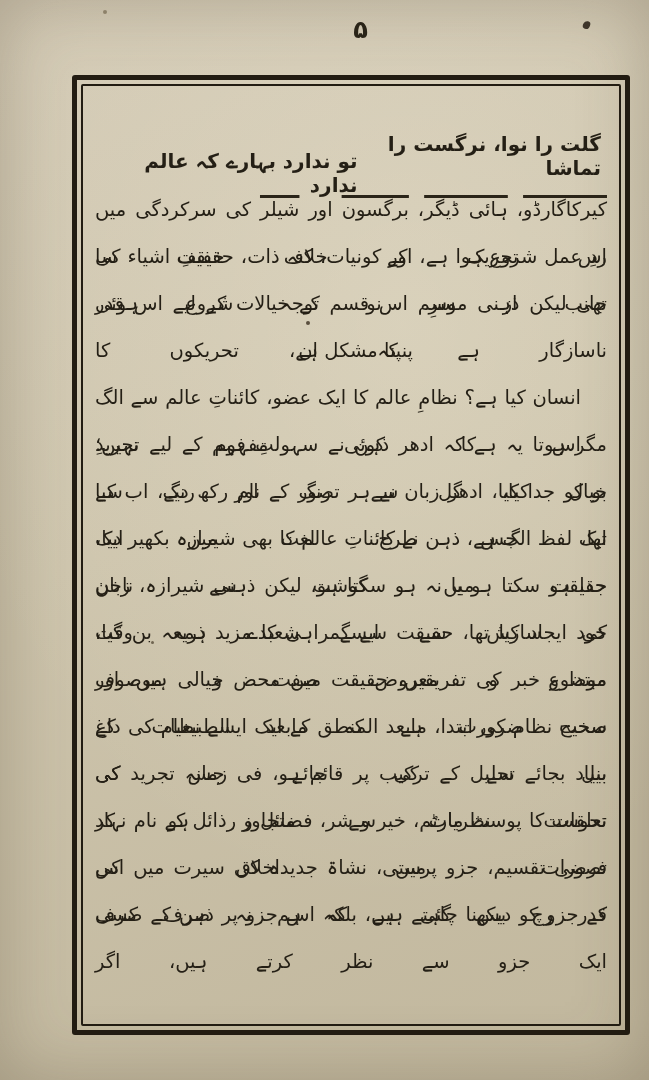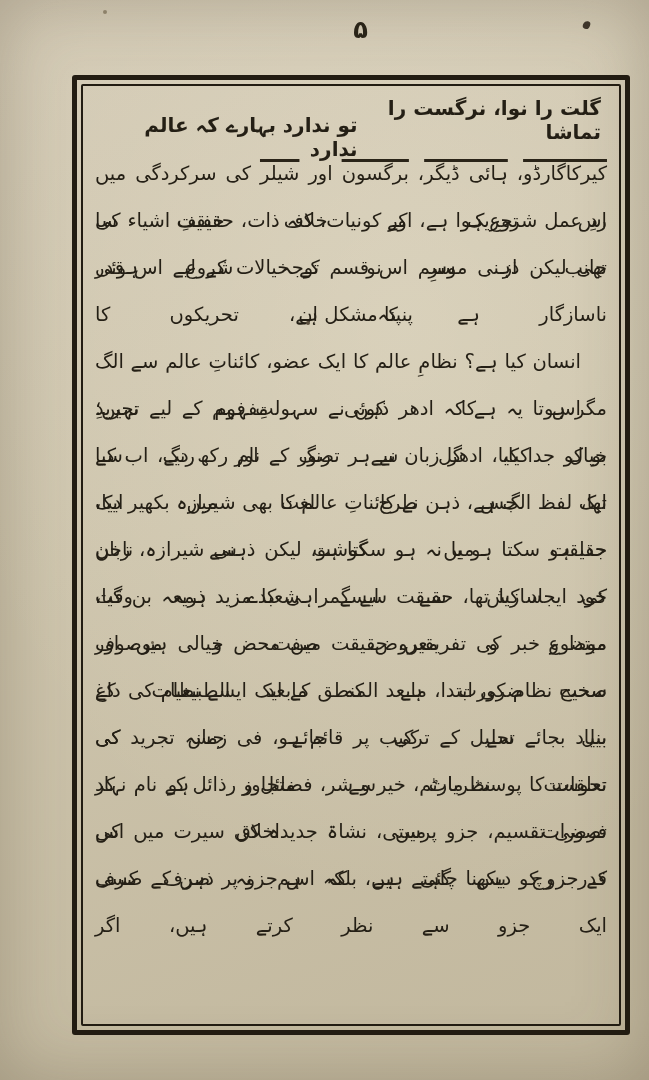--- a/index.html
+++ b/index.html
@@ -32,21 +32,21 @@
   }
   .frame-inner{
     position:absolute;inset:4px;
     border:2px solid var(--frame);border-radius:2px;
     padding:6px 12px 0 12px;box-sizing:border-box;
     direction:rtl;
   }
   .couplet{
     display:flex;justify-content:space-between;direction:rtl;
     font-size:20px;font-weight:bold;height:58px;
-    padding:2px 6px 0 26px;box-sizing:border-box;
+    padding:2px 6px 0 26px;box-sizing:border-box;margin-top:36px;
   }
   .couplet .hem-right{margin-top:2px;}
   .couplet .hem-left{margin-top:19px;}
   .line{
     font-size:19.5px;font-weight:normal;
     height:47px;line-height:47px;
     direction:rtl;
   }
   .line.j{text-align:justify;text-align-last:justify;}
   .line.s{text-align:center;}

